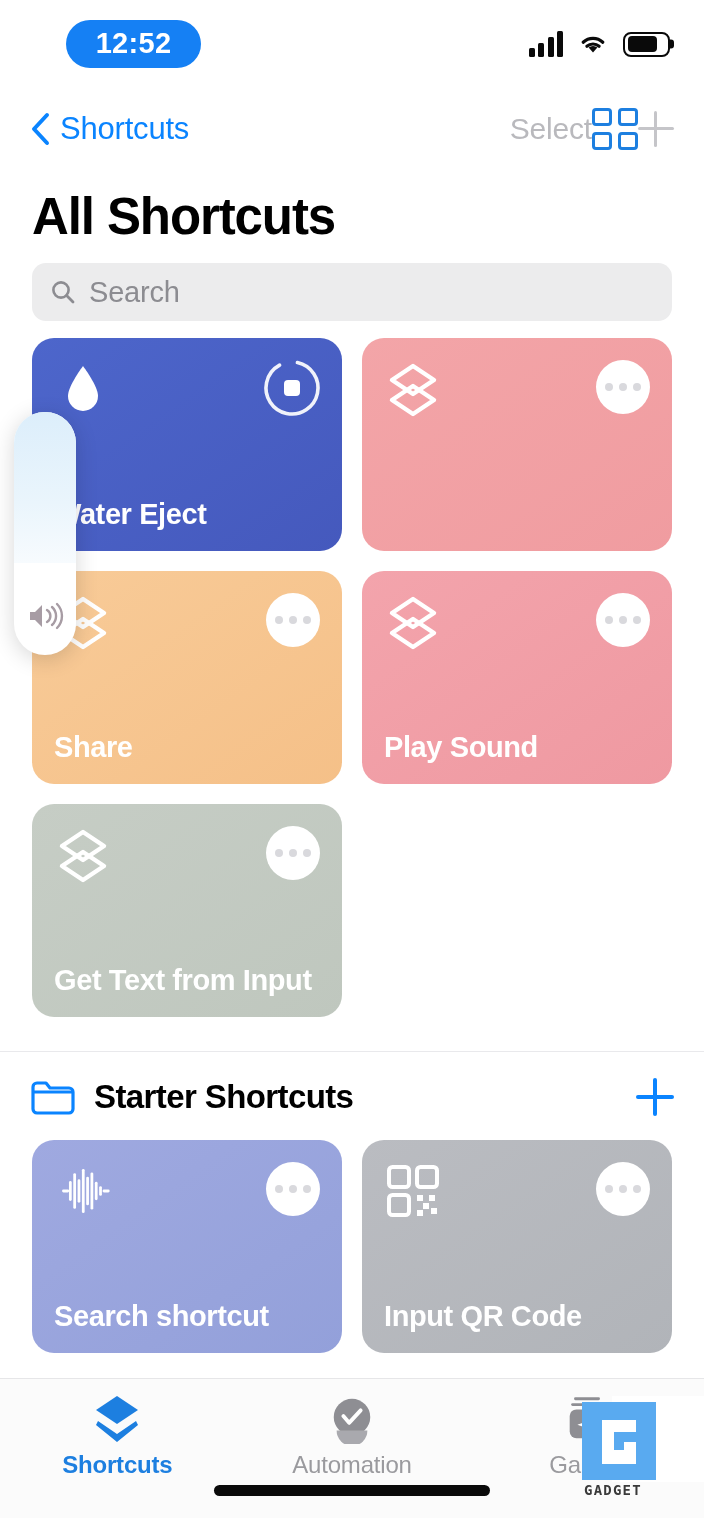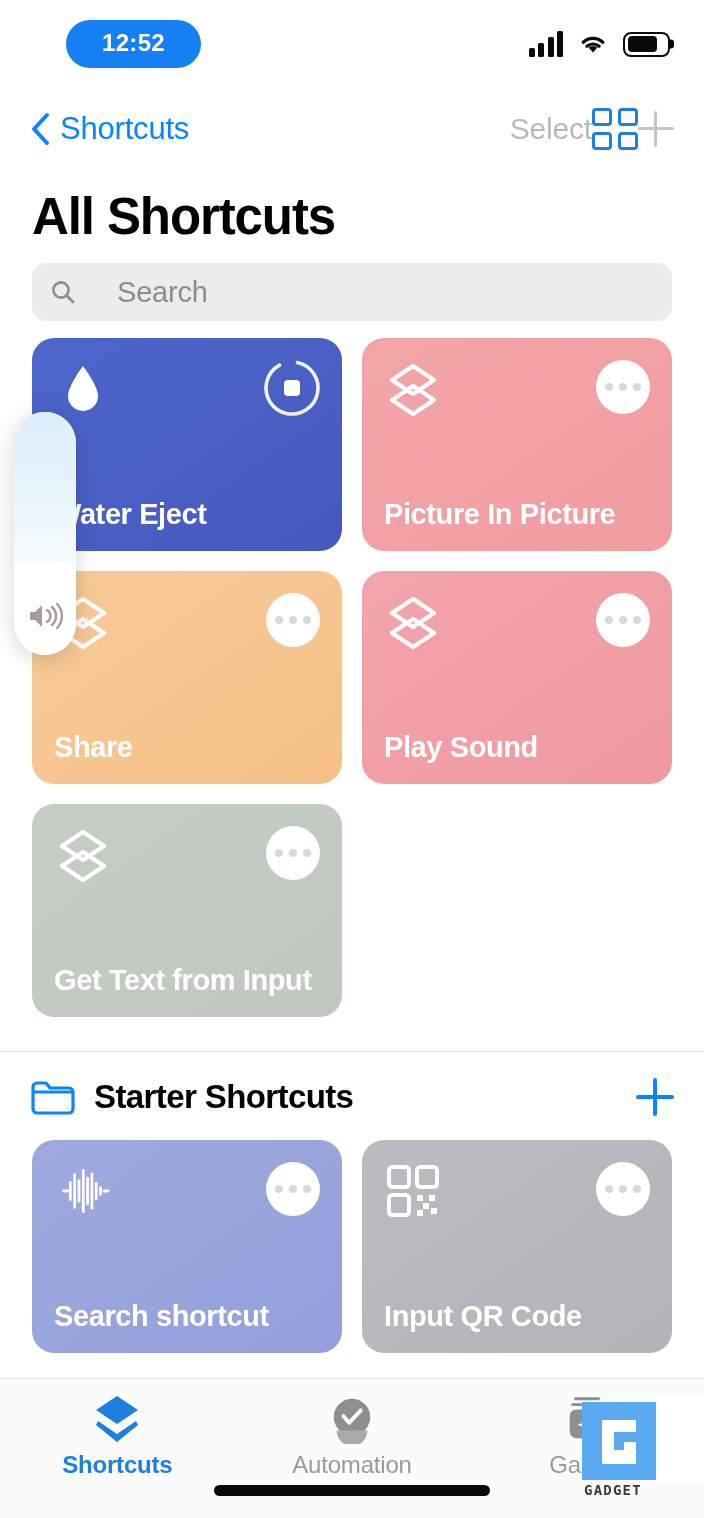--- a/index.html
+++ b/index.html
@@ -13,21 +13,21 @@
   }
   .phone { position:relative; width:704px; height:1518px; background:#fff; overflow:hidden; }
 
   
   .statusbar{
     position:absolute; top:0; left:0; width:704px; height:88px;
     display:flex; align-items:center; justify-content:space-between;
     padding:0 34px;
   }
   .time-pill{
-    background:#1580f4; color:#fff; font-size:24px; font-weight:700;
+    background:#1580f4; color:#fff; font-size:29px; font-weight:700;
     letter-spacing:0.3px;
     border-radius:26px; padding:8px 26px 10px; line-height:1;
     display:flex; align-items:center; justify-content:center;
     min-width:135px; height:48px; margin-left:32px;
   }
   .status-right{ display:flex; align-items:center; gap:14px; }
   .signal{ display:flex; align-items:flex-end; gap:3.5px; height:26px; }
   .signal i{ display:block; width:6px; background:#0a0a0a; border-radius:1.5px; }
   .signal i:nth-child(1){ height:9px; }
   .signal i:nth-child(2){ height:14px; }
@@ -67,21 +67,21 @@
   .page-title{
     position:absolute; top:187px; left:32px;
     font-size:51px; font-weight:700; color:#000; letter-spacing:-1.1px;
   }
   .searchbar{
     position:absolute; top:263px; left:32px; width:640px; height:58px;
     background:#ececed; border-radius:14px;
     display:flex; align-items:center; padding:0 18px; gap:13px;
   }
   .searchbar .mag{ width:26px; height:26px; flex:none; }
-  .searchbar .ph{ font-size:29px; color:#8c8c91; letter-spacing:-0.2px;margin-left:28px; }
+  .searchbar .ph{ font-size:29px; color:#8c8c91; letter-spacing:-0.2px; }
 
   
   .content{ position:absolute; top:338px; left:0; width:704px; height:1040px; }
 
   .grid{ display:grid; grid-template-columns:310px 310px; gap:20px 20px; padding:0 32px; }
 
   .card{
     position:relative; height:213px; border-radius:22px; overflow:hidden;
     padding:22px 22px 0; cursor:pointer;
   }
@@ -233,21 +233,20 @@
       <div class="card" style="background:linear-gradient(145deg,#f3a5a8,#f09ca0)">
         <svg class="glyph" viewBox="0 0 58 58">
           <path d="M29 6 L50 20 L29 34 L8 20 Z" fill="none" stroke="#fff" stroke-width="4.4" stroke-linejoin="round"></path>
           <path d="M29 26 L50 40 L29 54 L8 40 Z" fill="none" stroke="#fff" stroke-width="4.4" stroke-linejoin="round"></path>
         </svg>
         <div class="more">
             <i></i>
             <i></i>
             <i></i>
           </div>
-        <div class="title">Picture In Picture</div>
       </div>
 
       <div class="card" style="background:linear-gradient(145deg,#f8cb98,#f5c088)">
         <svg class="glyph" viewBox="0 0 58 58">
           <path d="M29 6 L50 20 L29 34 L8 20 Z" fill="none" stroke="#fff" stroke-width="4.4" stroke-linejoin="round"></path>
           <path d="M29 26 L50 40 L29 54 L8 40 Z" fill="none" stroke="#fff" stroke-width="4.4" stroke-linejoin="round"></path>
         </svg>
         <div class="more">
             <i></i>
             <i></i>

